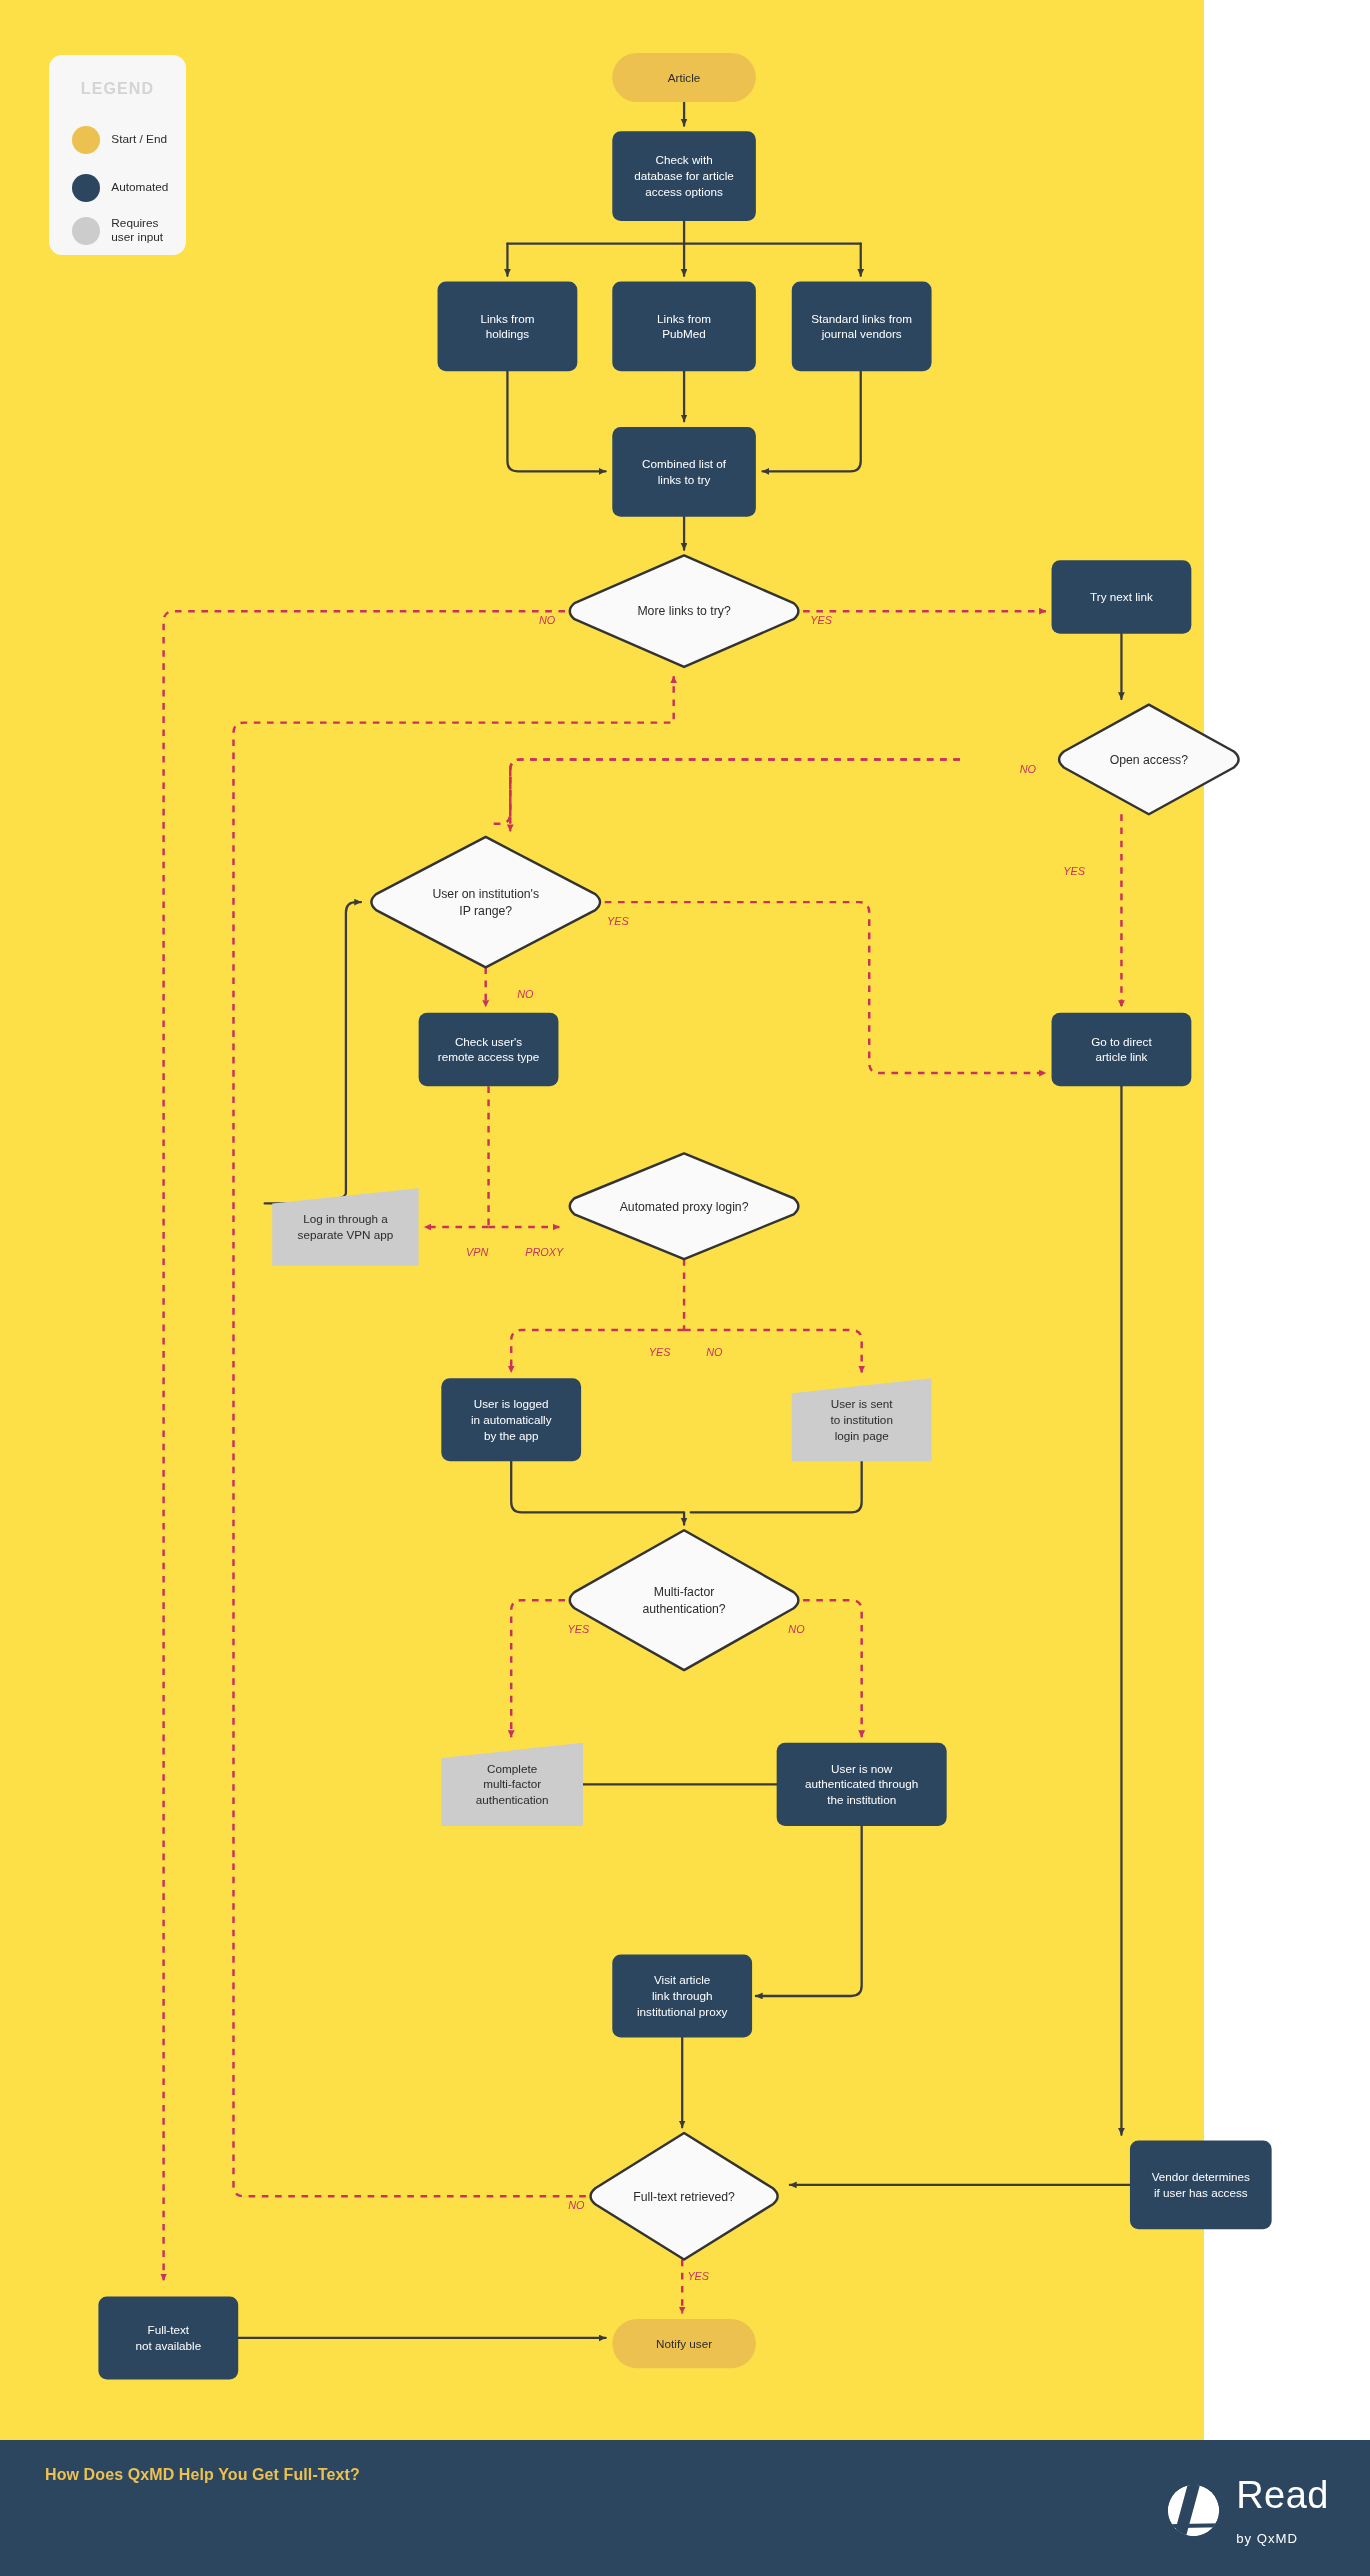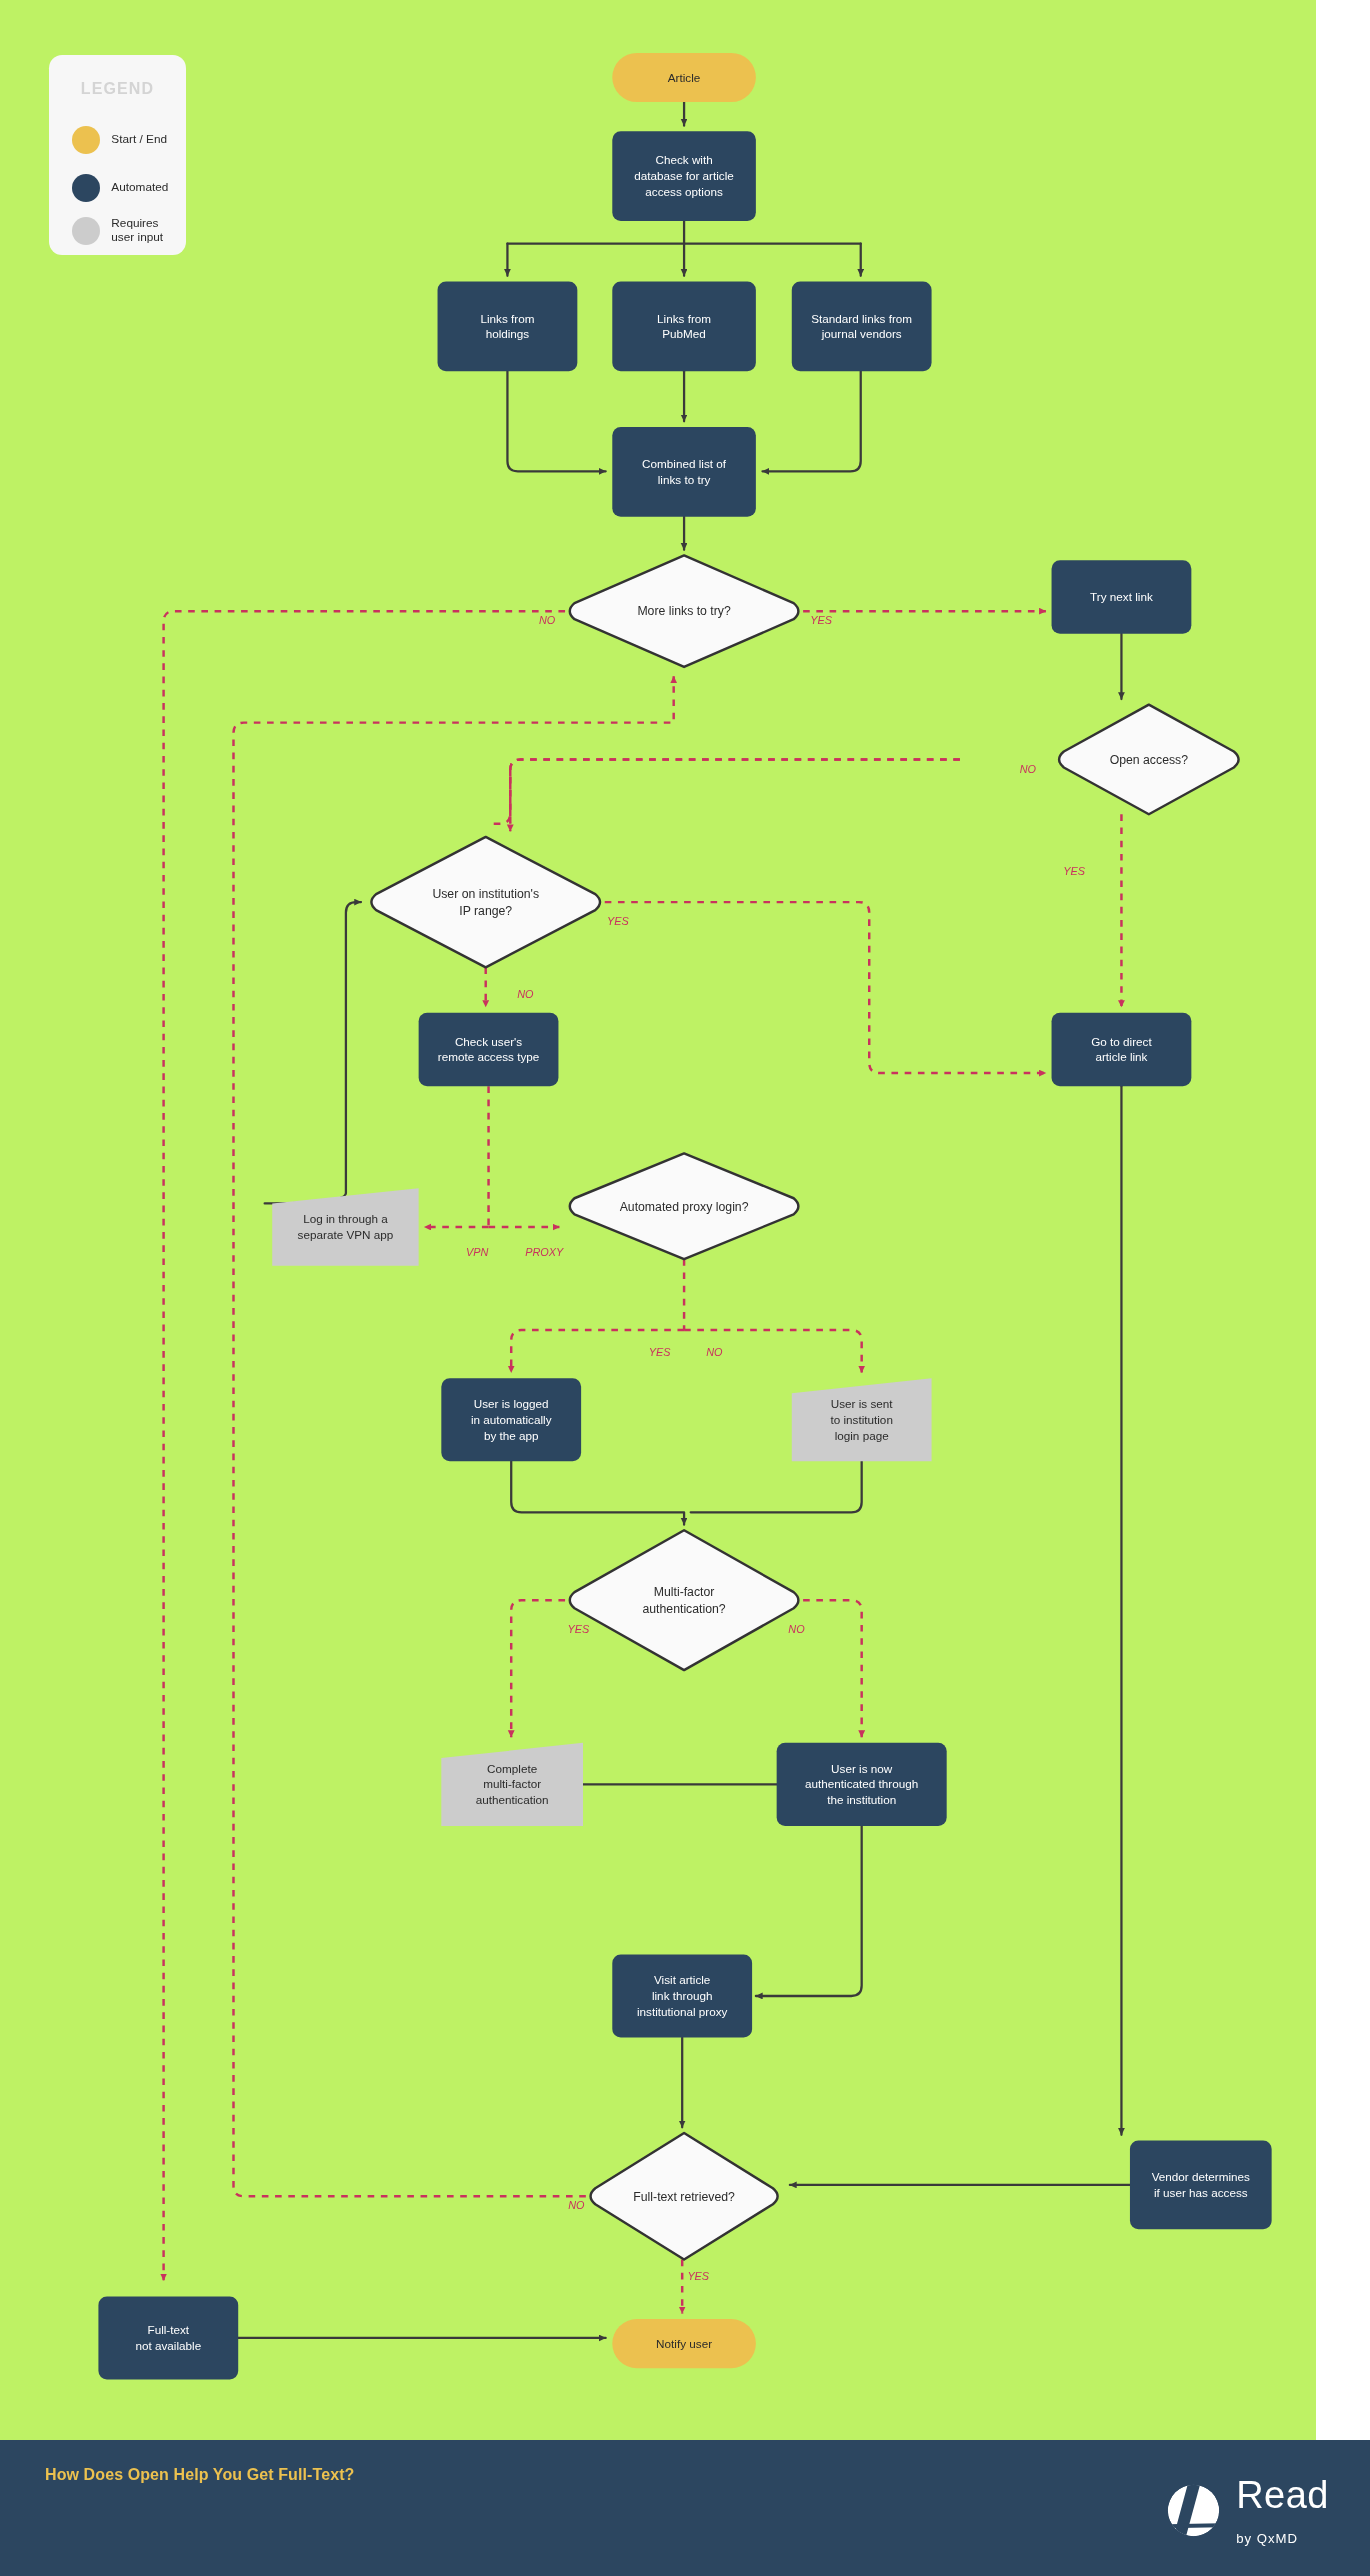--- a/index.html
+++ b/index.html
@@ -2,21 +2,21 @@
 <html style="font-size:15px"><head>
 <meta charset="utf-8">
 <title>Read by QxMD — Full-Text Flowchart</title>
 <style>
   html,body{margin:0;padding:0;background:#ffffff;}
   body{
     width:1371px;height:2576px;
     font-family:"Liberation Sans", sans-serif;
     overflow:hidden;position:relative;
   }
-  #stage{position:relative;width:1316px;height:2576px;background:#bef264;}
+  #stage{position:relative;width:1176px;height:2576px;background:#fde047;padding-left:28px;}
   svg#flow{position:absolute;inset:0;width:1371px;height:2576px;display:block;}
 
   
   .legend-box{
     position:absolute;left:49px;top:55px;width:137px;height:200px;
     background:#f7f7f7;border-radius:13.2px;
   }
   .legend-title{
     position:absolute;left:0;top:24.6px;width:137px;text-align:center;
     font-size:16px;letter-spacing:1.1px;color:#d4d4d4;font-weight:600;
@@ -263,21 +263,21 @@
       <span class="dot" style="background: rgb(44, 70, 96);"></span>
       <span class="lbl">Automated</span>
     </div>
     <div class="legend-row" id="lg-row-2">
       <span class="dot" style="background: rgb(204, 204, 204);"></span>
       <span class="lbl">Requires<br>user input</span>
     </div>
   </div>
 
   <div class="footer">
-    <div class="footer-title">How Does Open Help You Get Full-Text?</div>
+    <div class="footer-title">How Does QxMD Help You Get Full-Text?</div>
     <div class="logo-wrap">
       <svg width="59" height="59" viewBox="0 0 62 62">
         <defs>
           <clipPath id="cl-circ">
               <circle cx="31" cy="31" r="27"></circle>
             </clipPath>
         </defs>
         <g clip-path="url(#cl-circ)">
           <circle cx="31" cy="31" r="27" fill="#ffffff"></circle>
           <path d="M27 -4 L40 -4 L21 66 L8 66 Z" fill="#2c4660"></path>

